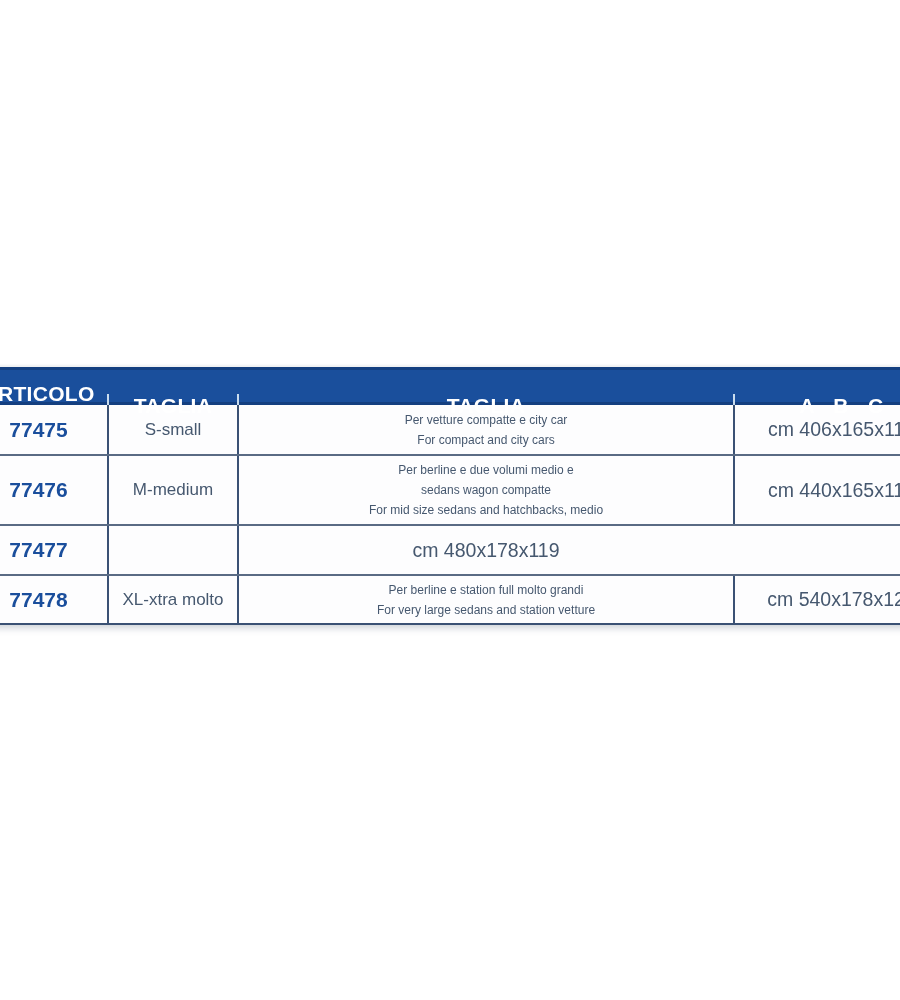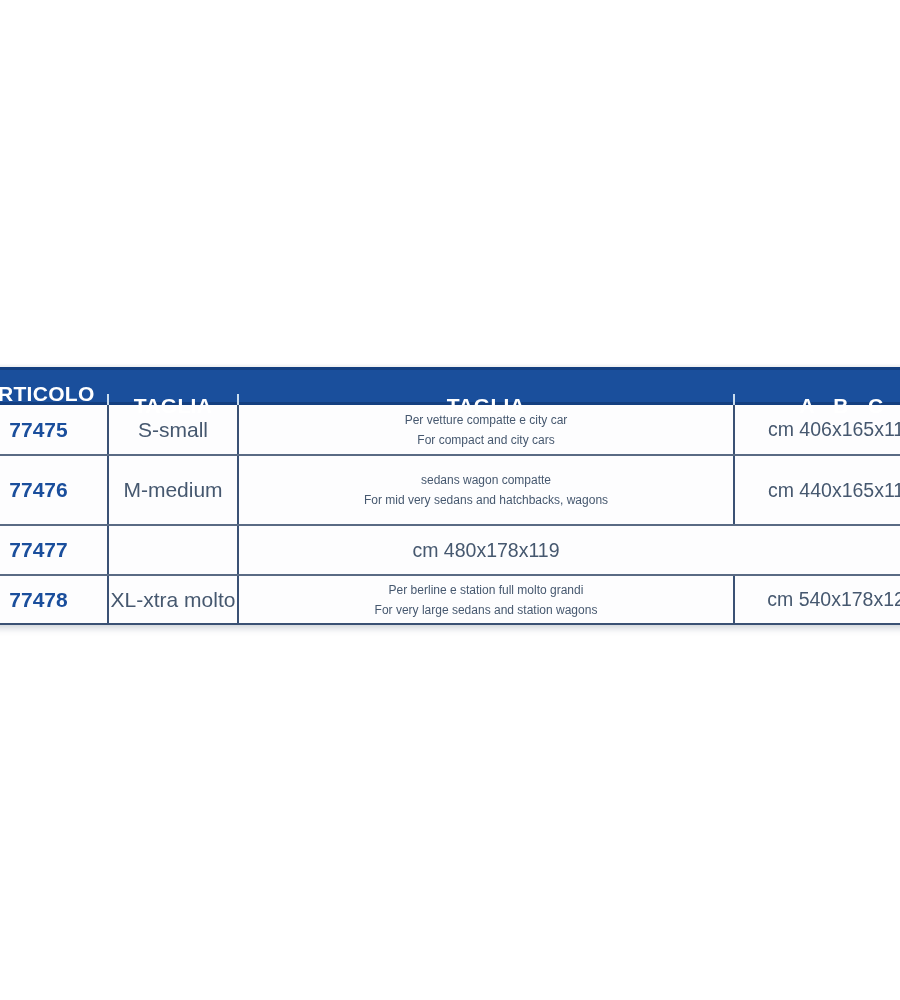--- a/index.html
+++ b/index.html
@@ -78,21 +78,21 @@
   .row-2 { height: 70px; }
   .row-3 { height: 50px; }
   .row-4 { height: 49px; }
 
   .articolo-cell {
     font-weight: bold;
     font-size: 21px;
     color: #1a4e9c;
   }
   .taglia-cell {
-    font-size: 21px;
+    font-size: 17px;
   }
   .vetture-cell {
     font-size: 12px;
     line-height: 20px;
   }
   .dims-cell {
     font-size: 19.5px;
     white-space: nowrap;
   }
 </style>
@@ -115,36 +115,37 @@
       <div>Per vetture compatte e city car</div>
       <div>For compact and city cars</div>
     </div>
     <div class="cell dims-cell">cm 406x165x119</div>
   </div>
 
   <div class="grid-row body-row row-2">
     <div class="cell articolo-cell">77476</div>
     <div class="cell taglia-cell">M-medium</div>
     <div class="cell vetture-cell">
+      <div>Per berline e due volumi medio e</div>
       <div>sedans wagon compatte</div>
-      <div>For mid very sedans and hatchbacks, wagons</div>
+      <div>For mid size sedans and hatchbacks, medio</div>
     </div>
     <div class="cell dims-cell">cm 440x165x119</div>
   </div>
 
   <div class="grid-row body-row row-3">
     <div class="cell articolo-cell">77477</div>
     <div class="cell vetture-cell">
     </div>
     <div class="cell dims-cell">cm 480x178x119</div>
   </div>
 
   <div class="grid-row body-row row-4">
     <div class="cell articolo-cell">77478</div>
     <div class="cell taglia-cell">XL-xtra molto</div>
     <div class="cell vetture-cell">
       <div>Per berline e station full molto grandi</div>
-      <div>For very large sedans and station wagons</div>
+      <div>For very large sedans and station vetture</div>
     </div>
     <div class="cell dims-cell">cm 540x178x120</div>
   </div>
 
 </div>
 
 </body></html>

